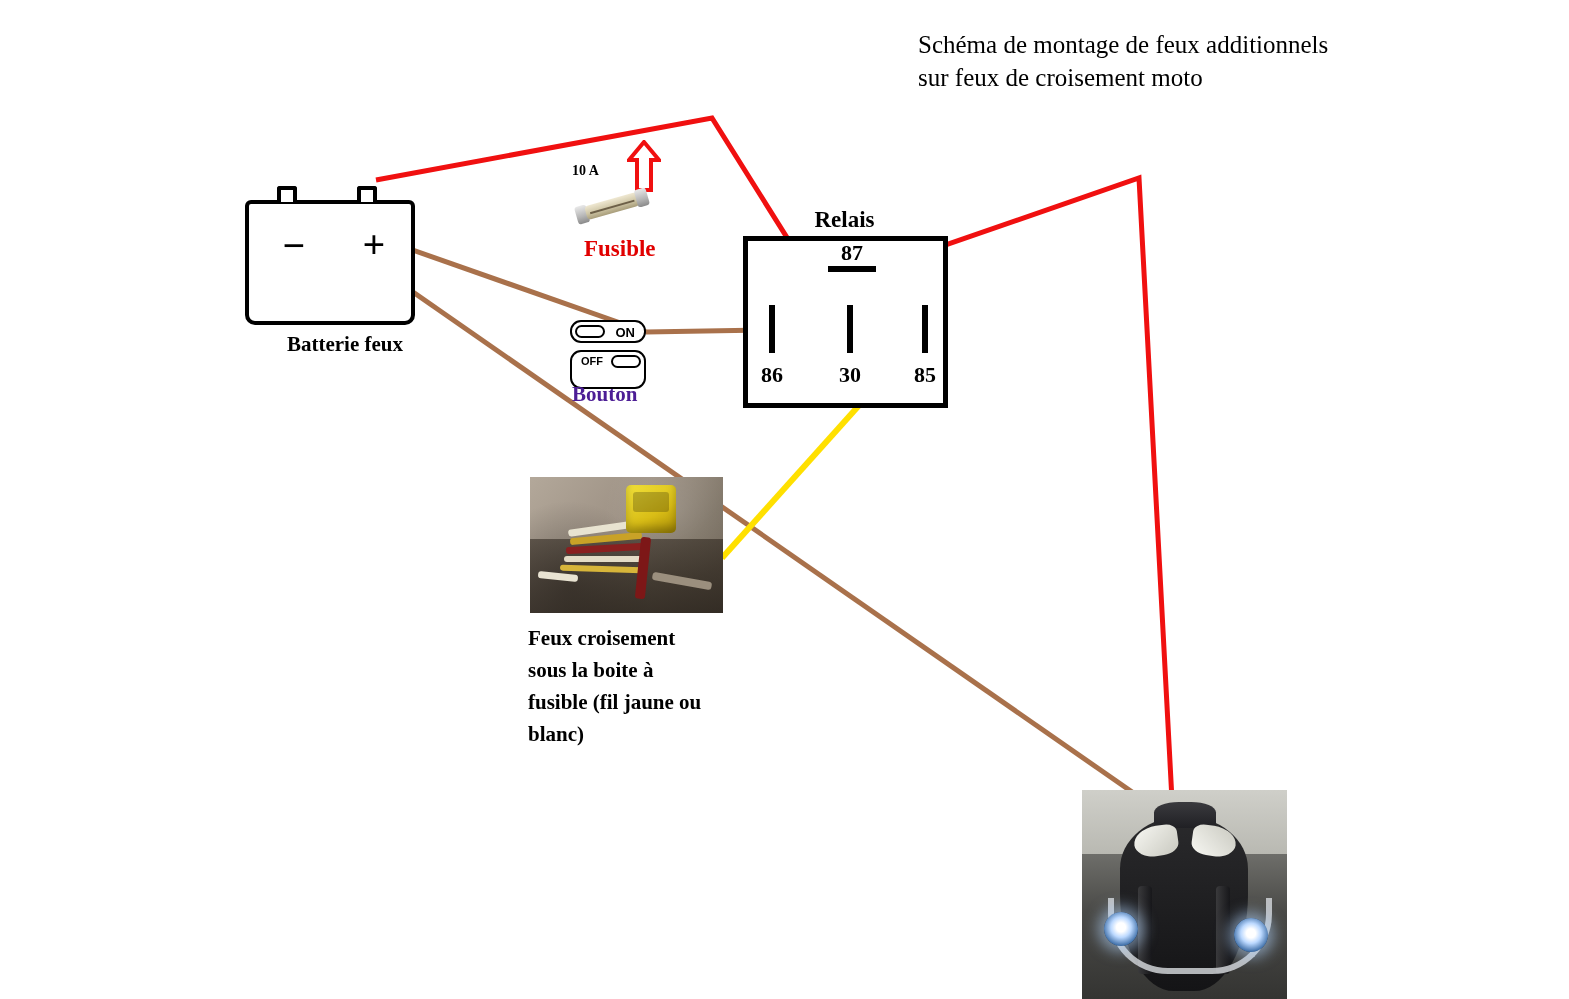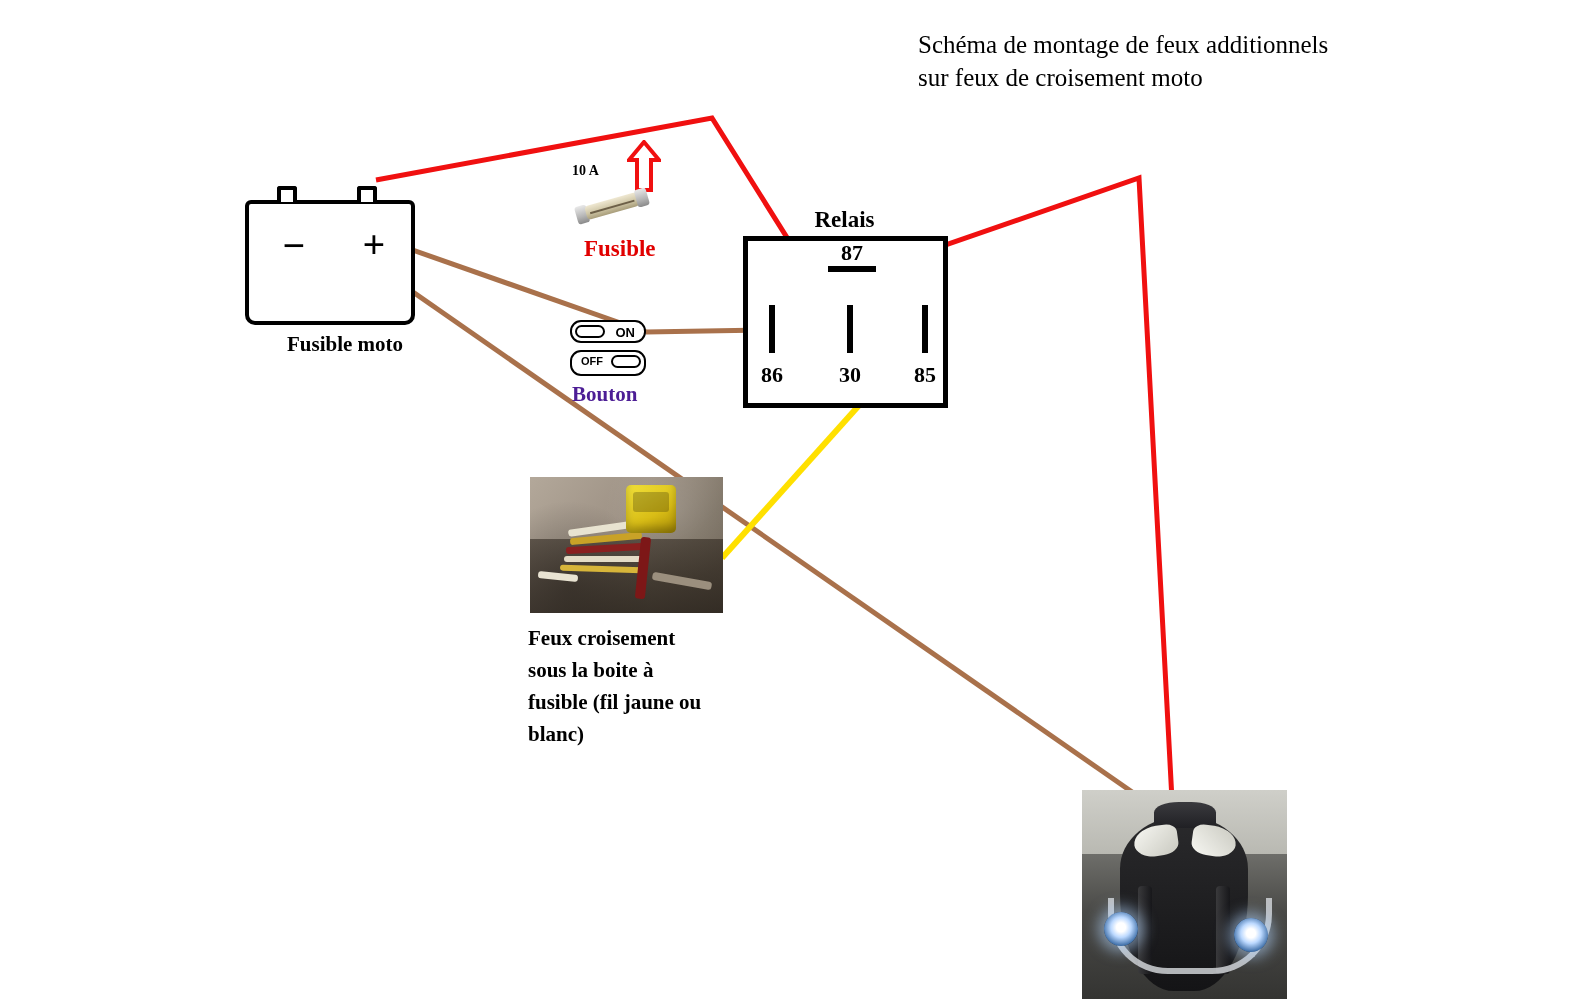--- a/index.html
+++ b/index.html
@@ -139,21 +139,21 @@
   }
   #switch-on .lbl {
     position: absolute;
     right: 9px; top: 3px;
     font-family: "Liberation Sans", sans-serif;
     font-size: 13px; font-weight: bold;
     color: #000;
   }
   #switch-off {
     left: 570px; top: 350px;
-    width: 76px; height: 26px;
+    width: 76px; height: 39px;
     border: 2px solid #000;
     border-radius: 11px;
     background: #fff;
     box-sizing: border-box;
   }
   #switch-off .knob {
     position: absolute;
     right: 3px; top: 3px;
     width: 30px; height: 13px;
     background: #fff;
@@ -348,21 +348,21 @@
     <polyline points="295,210 1158,810" fill="none" stroke="#a9714b" stroke-width="5"></polyline>
 
     <polyline points="722,558 924,333" fill="none" stroke="#ffe000" stroke-width="6"></polyline>
   </svg>
 
   <div id="battery-body" class="abs"></div>
   <div id="term-neg" class="abs term"></div>
   <div id="term-pos" class="abs term"></div>
   <div id="sign-neg" class="abs">−</div>
   <div id="sign-pos" class="abs">+</div>
-  <div id="battery-label" class="abs">Fusible moto</div>
+  <div id="battery-label" class="abs">Batterie feux</div>
 
   <div id="fuse-amp" class="abs">10 A</div>
   <svg id="fuse-arrow" class="abs" width="34" height="52" viewBox="0 0 34 52">
     <polygon points="17,2 32,20 24,20 24,50 10,50 10,20 2,20" fill="#ffffff" stroke="#f01010" stroke-width="4"></polygon>
   </svg>
   <div id="fuse-body" class="abs">
     <div class="fuse-cap" id="fuse-cap-l"></div>
     <div id="fuse-glass"></div>
     <div id="fuse-wire"></div>
     <div class="fuse-cap" id="fuse-cap-r"></div>

